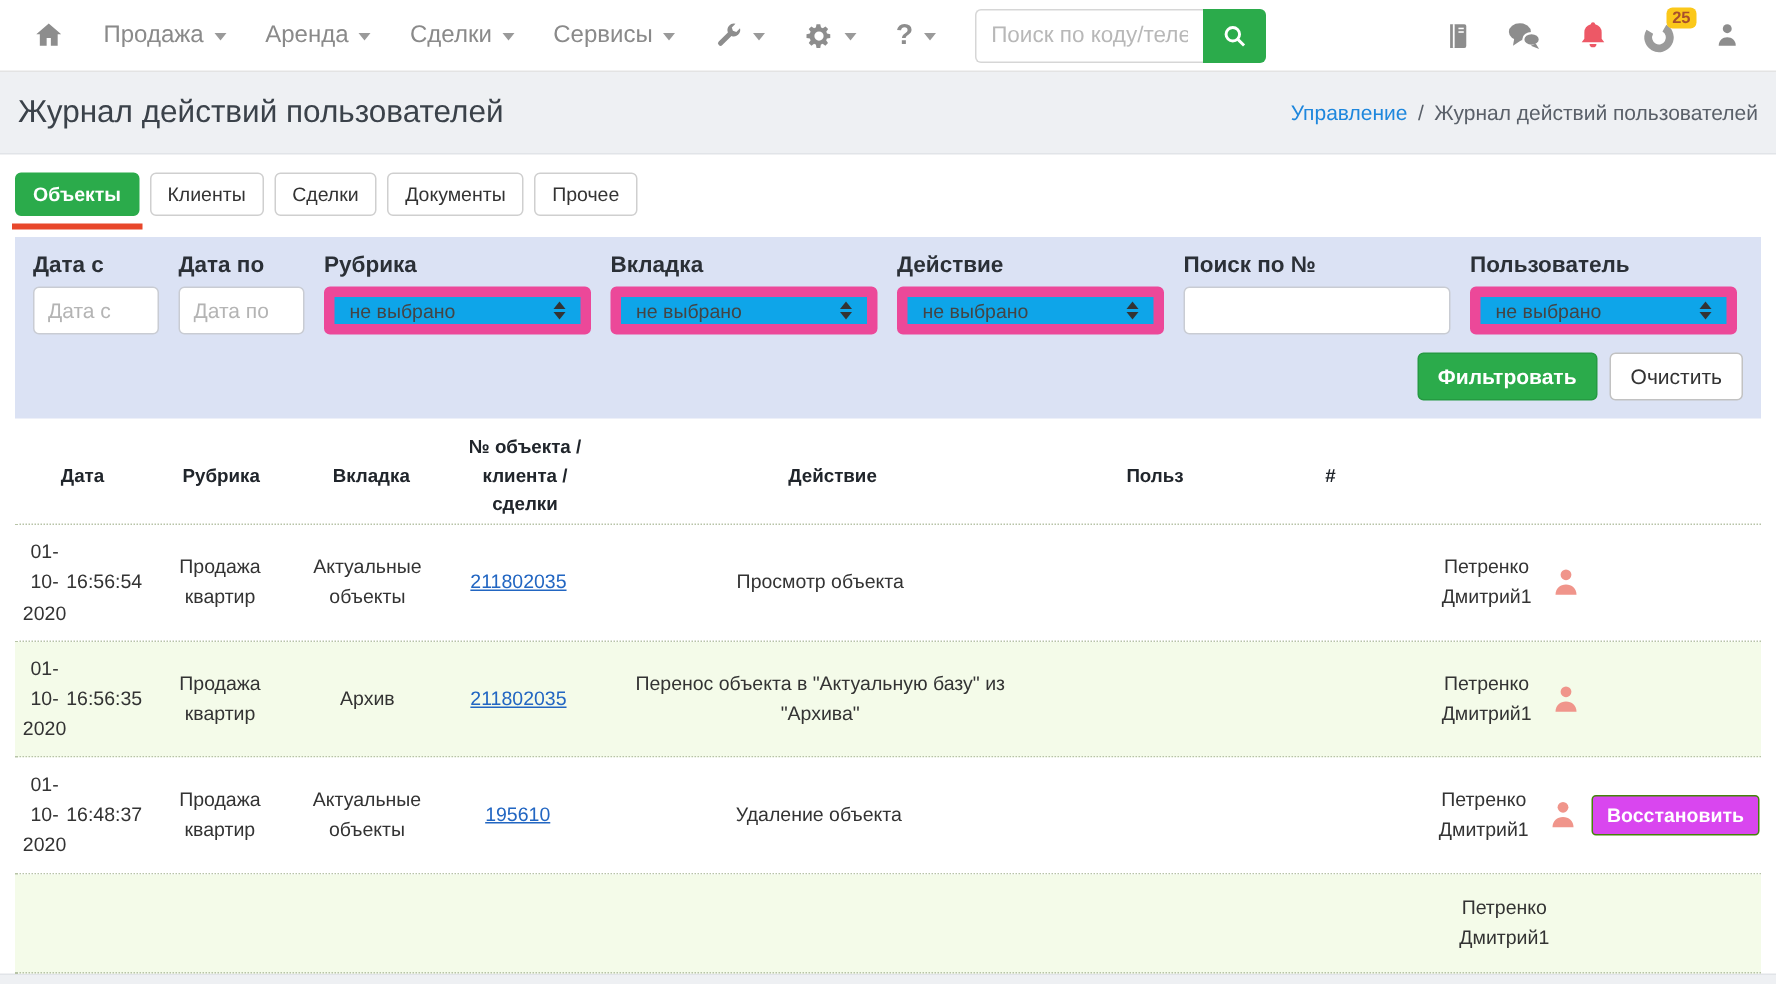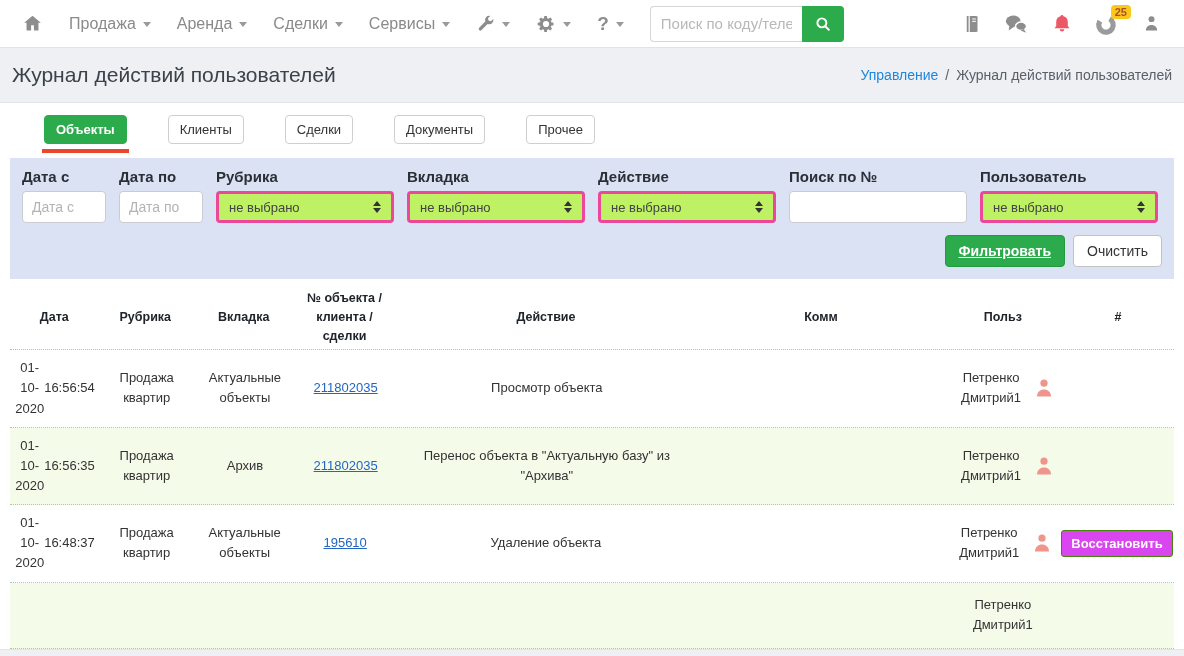--- a/index.html
+++ b/index.html
@@ -34,44 +34,44 @@
   .page-title { font-size:21px; color:#3b424a; font-weight:400; }
   .breadcrumb { font-size:14px; color:#5a6069; display:flex; gap:7px; }
   .breadcrumb a { color:#1e87dd; text-decoration:none; cursor:pointer; }
 
   
   .card { background:#fff; border:1px solid #e1e4e8; border-left:none; border-right:none; padding:12px 10px 0 10px; min-height:540px; }
 
   
   .tabs { display:flex; gap:7px; margin-bottom:14px; }
   .tab { font-size:13px; padding:6px 11px; border:1px solid #cfcfcf; border-radius:4px;
-         background:#fff; color:#333; cursor:pointer; font-family:"Liberation Sans",sans-serif; position:relative;margin-left:34px; }
+         background:#fff; color:#333; cursor:pointer; font-family:"Liberation Sans",sans-serif; position:relative; }
   .tab.active { background:#2bab4b; border-color:#2bab4b; color:#fff; font-weight:bold; }
   .tab.active::after { content:""; position:absolute; left:-3px; right:-3px; bottom:-10px; height:4px; background:#e8472b; }
 
   
   .filters { background:#dbe2f4; padding:10px 12px 12px 12px; }
   .filter-row { display:flex; gap:13px; }
   .ffield { display:flex; flex-direction:column; gap:6px; }
   .ffield label { font-size:15px; font-weight:bold; color:#2b3037; }
   .ffield input { height:32px; border:1px solid #c9ccd3; border-radius:4px; padding:0 9px;
                   font-size:14px; color:#555; font-family:"Liberation Sans",sans-serif; outline:none; }
   .ffield input::placeholder { color:#b4b4b4; }
   .w-date { width:84px; }
   .w-sel  { width:178px; }
-  .select { width:178px; height:32px; background:#bef264; border:3px solid #ec4899; border-radius:4px;
+  .select { width:178px; height:32px; background:#0ea5e9; border:7px solid #ec4899; border-radius:4px;
             display:flex; align-items:center; justify-content:space-between; padding:0 10px; cursor:pointer; }
   .select .val { font-size:13px; color:#444; }
   .updown { display:flex; flex-direction:column; gap:2px; }
   .updown i { width:0; height:0; border-left:4px solid transparent; border-right:4px solid transparent; display:block; }
   .updown i.up { border-bottom:5px solid #333; }
   .updown i.down { border-top:5px solid #333; }
   .filter-actions { display:flex; justify-content:flex-end; gap:8px; margin-top:12px; }
   .btn-filter { background:#2bab4b; color:#fff; border:1px solid #259a42; border-radius:4px;
-                font-size:14px; font-weight:bold; padding:7px 13px; cursor:pointer; font-family:"Liberation Sans",sans-serif;text-decoration:underline; }
+                font-size:14px; font-weight:bold; padding:7px 13px; cursor:pointer; font-family:"Liberation Sans",sans-serif; }
   .btn-clear { background:#fff; color:#333; border:1px solid #c2c2c2; border-radius:4px;
                font-size:14px; padding:7px 13px; cursor:pointer; font-family:"Liberation Sans",sans-serif; }
 
   
   .tbl { margin-top:6px; }
   .thead { display:flex; align-items:center; min-height:58px; border-bottom:1px dotted #b7c3a7; }
   .thead > div { font-size:12.5px; font-weight:bold; color:#20252b; text-align:center; padding:4px 6px; line-height:1.5; }
   .trow { display:flex; min-height:66px; border-bottom:1px dotted #b7c3a7; background:#fff; }
   .trow.green { background:#f4fbe9; }
   .trow > div { display:flex; flex-direction:row; align-items:center; justify-content:center;
@@ -255,21 +255,20 @@
     </div>
   </div>
 
   <div class="tbl">
     <div class="thead">
       <div class="c-date">Дата</div>
       <div class="c-rubric">Рубрика</div>
       <div class="c-tab">Вкладка</div>
       <div class="c-num">№ объекта / клиента / сделки</div>
       <div class="c-action">Действие</div>
-      <div class="c-comm">Комм</div>
       <div class="c-user">Польз</div>
       <div class="c-hash">#</div>
     </div>
     <div id="tbody">
   <div class="trow">
     <div class="c-date">
       <span>01-10-2020</span>
             <span>16:56:54</span>
     </div>
     <div class="c-rubric">

